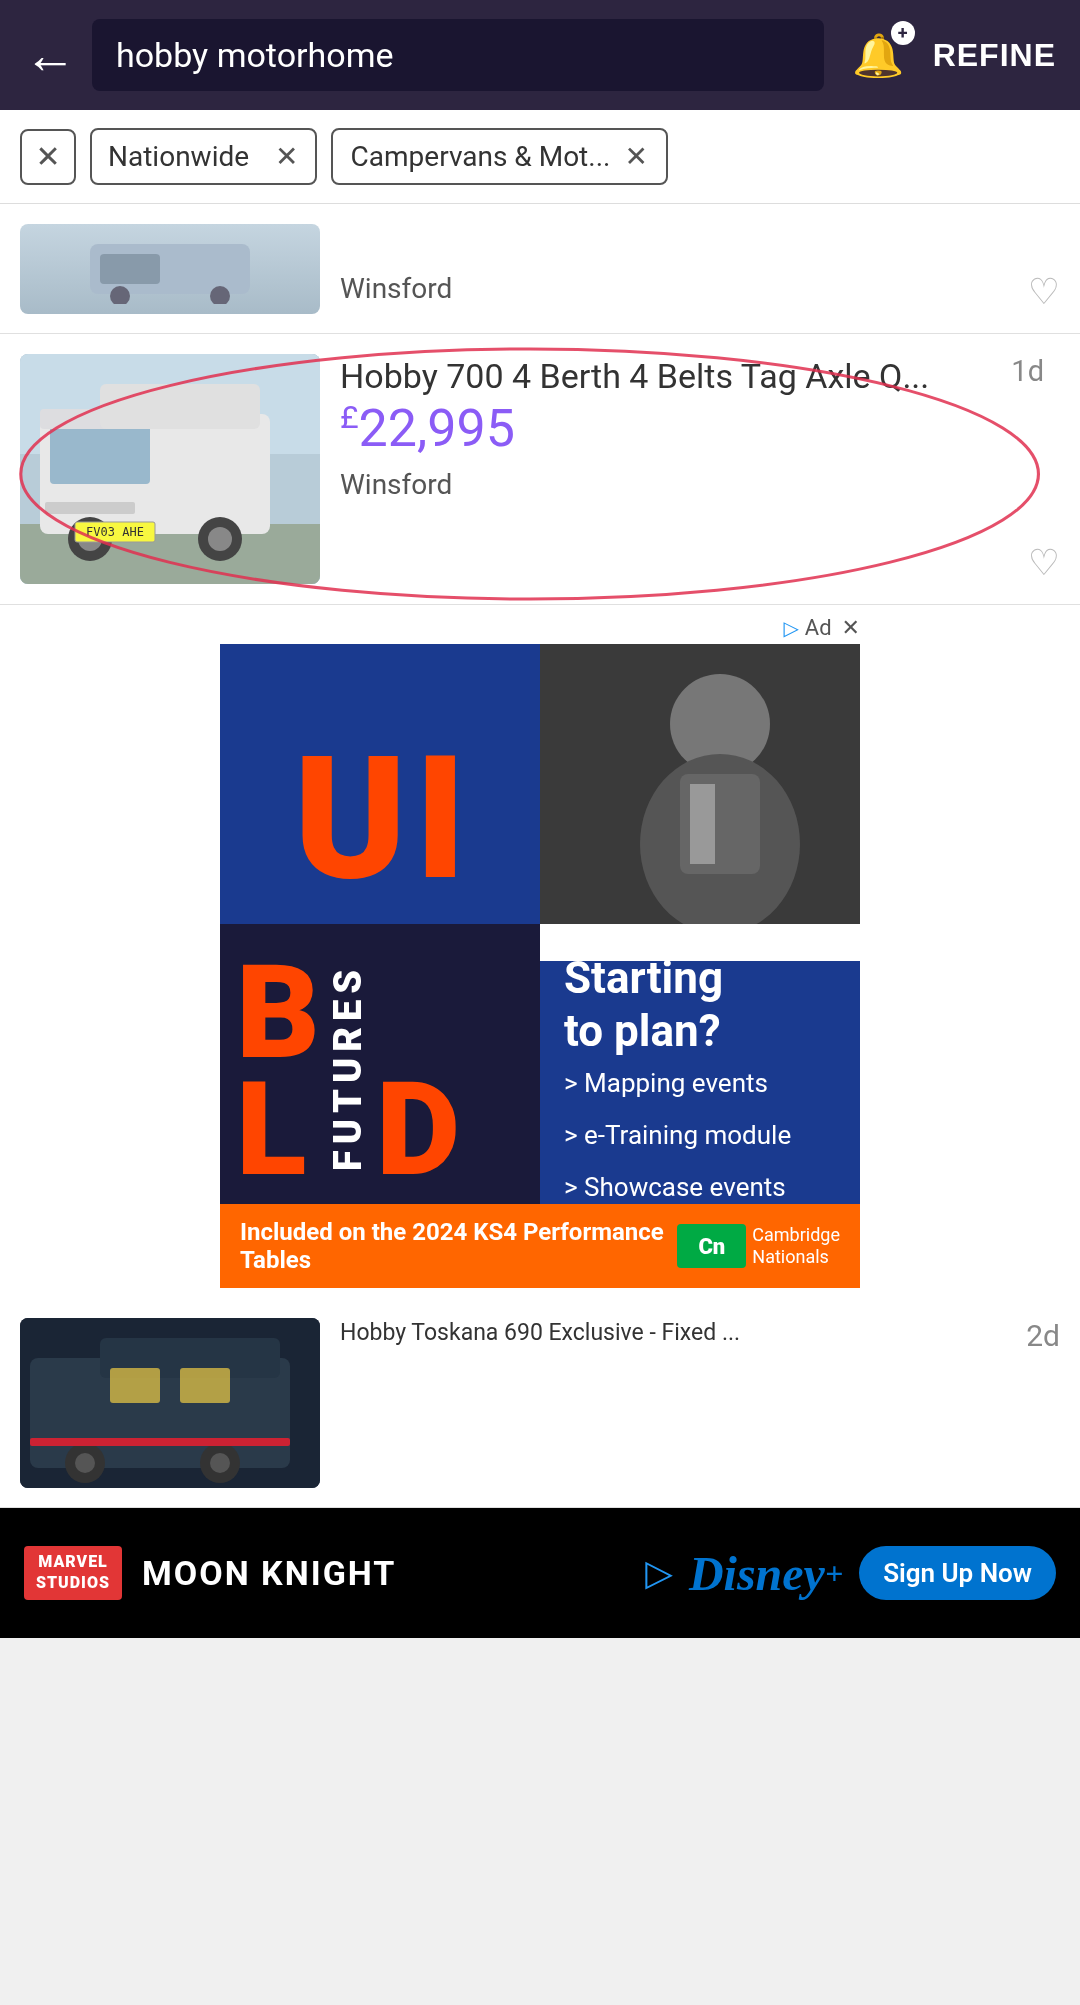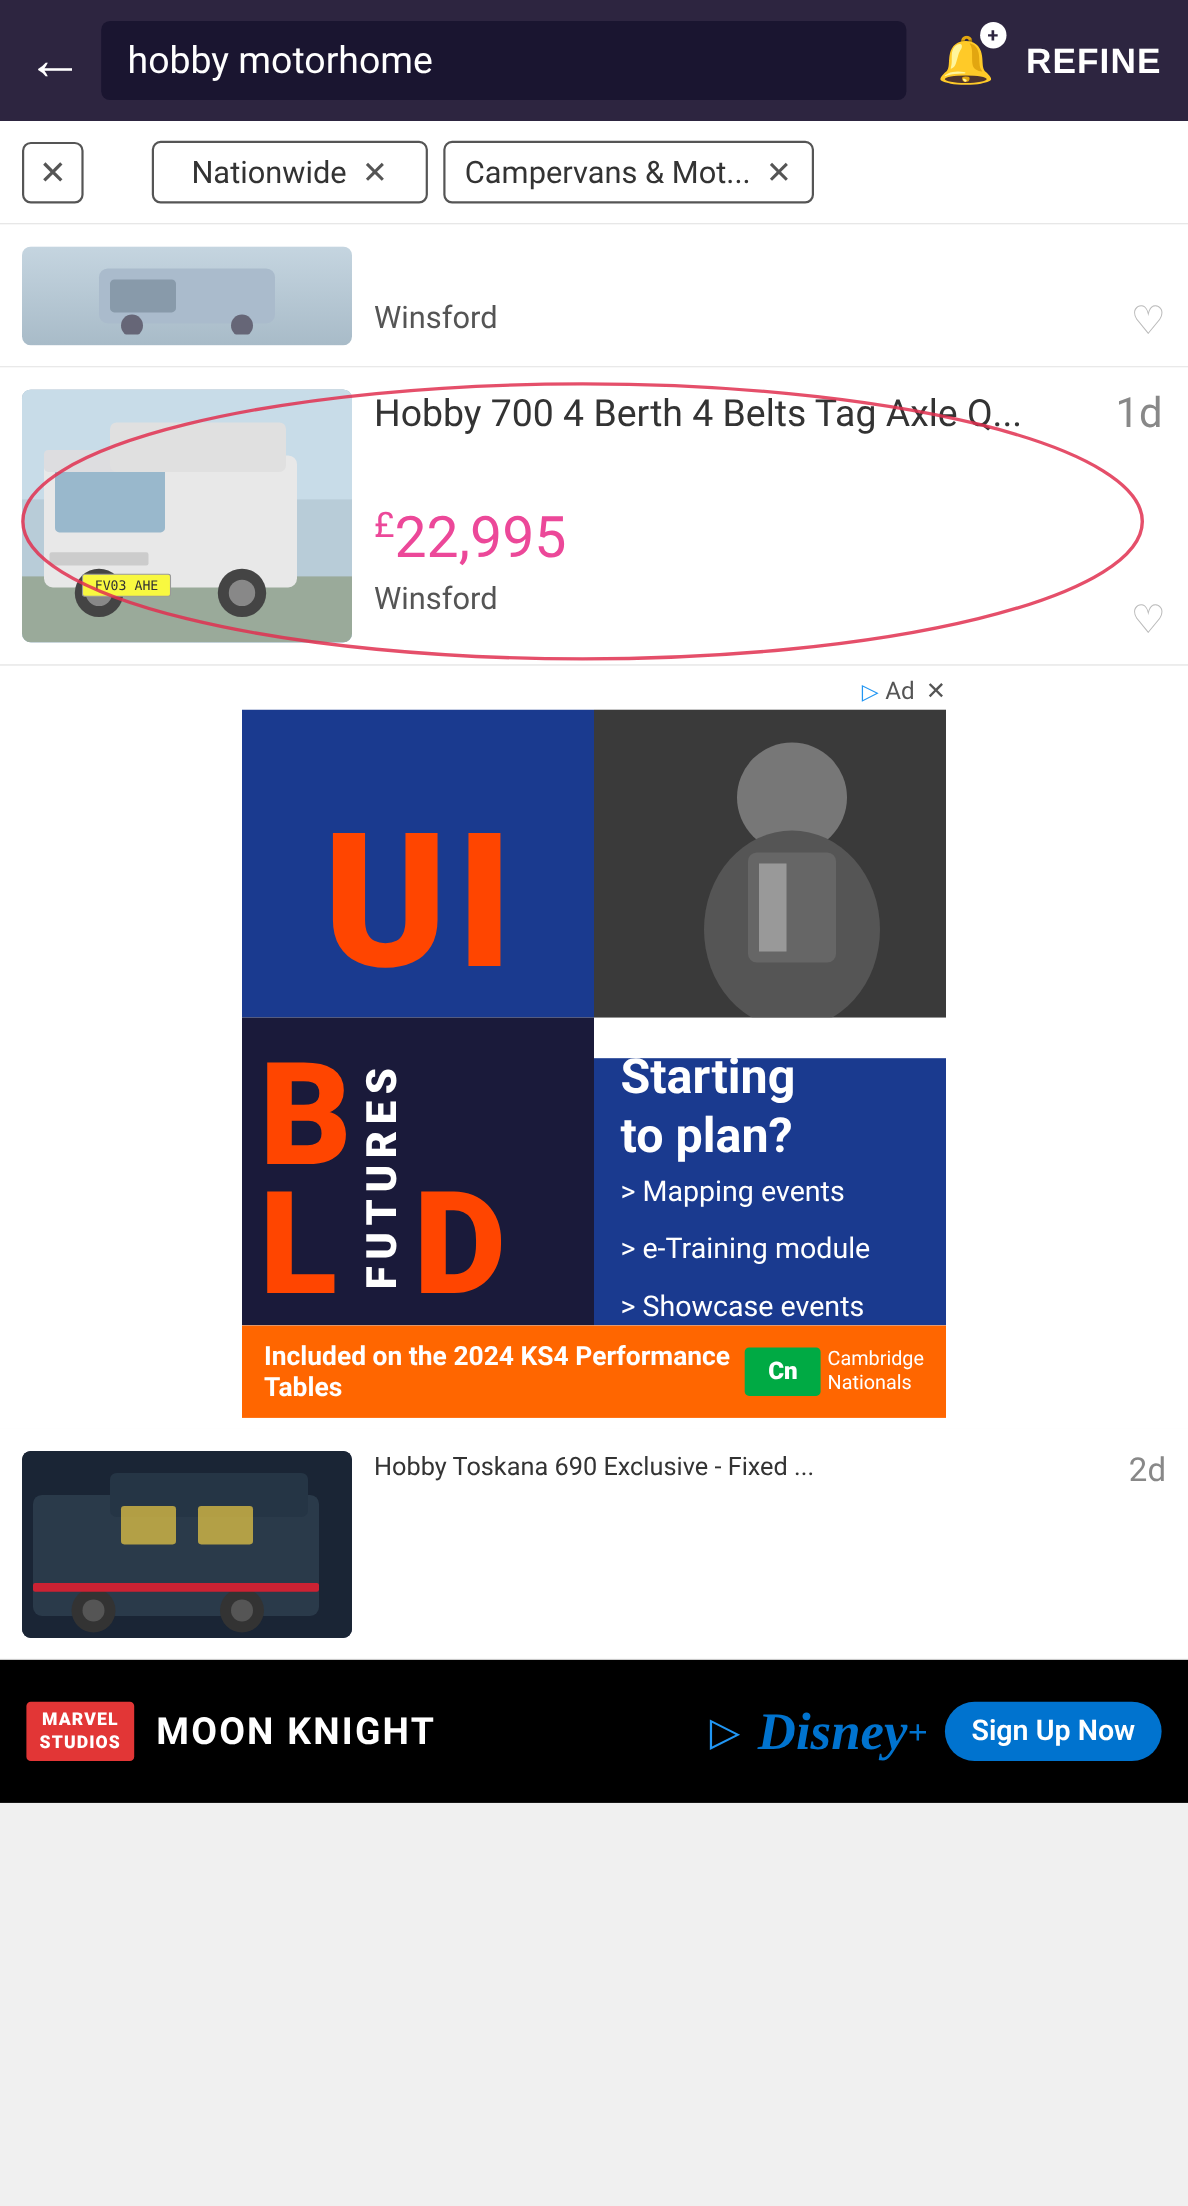--- a/index.html
+++ b/index.html
@@ -38,21 +38,21 @@
   <div style="flex:1; background:#1a1530; border-radius:8px; padding:16px 24px; color:white; font-size:34px;">hobby motorhome</div>
   <div class="bell-wrapper" style="position:relative; margin:0 12px;">
     <span style="color:white; font-size:42px;">🔔</span>
     <span style="position:absolute; top:-10px; right:-10px; width:24px; height:24px; background:white; border-radius:50%; display:flex; align-items:center; justify-content:center; color:#2d2540; font-size:18px; font-weight:bold;">+</span>
   </div>
   <button style="background:none; border:none; color:white; font-size:32px; font-weight:600; letter-spacing:1px; cursor:pointer;">REFINE</button>
 </header>
 
 <div style="background:white; display:flex; align-items:center; padding:18px 20px; gap:14px; border-bottom:1px solid #ddd;">
   <div style="width:56px; height:56px; border:2.5px solid #555; border-radius:8px; display:flex; align-items:center; justify-content:center; font-size:30px; color:#555; cursor:pointer;">✕</div>
-  <div style="display:flex; align-items:center; border:2px solid #555; border-radius:8px; padding:10px 34px; gap:14px; cursor:pointer;margin-left:48px;">
+  <div style="display:flex; align-items:center; border:2px solid #555; border-radius:8px; padding:10px 16px; gap:26px; cursor:pointer;">
     <span style="font-size:28px; color:#333;">Nationwide</span>
     <span style="font-size:28px; color:#555;">✕</span>
   </div>
   <div style="display:flex; align-items:center; border:2px solid #555; border-radius:8px; padding:10px 18px; gap:14px; cursor:pointer;">
     <span style="font-size:28px; color:#333;">Campervans &amp; Mot...</span>
     <span style="font-size:28px; color:#555;">✕</span>
   </div>
 </div>
 
 <div style="background:white; display:flex; border-bottom:1px solid #e0e0e0; padding:20px; gap:20px; height:130px; overflow:hidden; cursor:pointer;">
@@ -97,22 +97,22 @@
       <circle cx="200" cy="185" r="12" fill="#888"></circle>
 
       <rect x="55" y="168" width="80" height="20" rx="2" fill="#f8f840" stroke="#999" stroke-width="1"></rect>
       <text x="95" y="182" text-anchor="middle" font-size="12" font-family="monospace" fill="#333">FV03 AHE</text>
 
       <rect x="25" y="148" width="90" height="12" rx="2" fill="#ccc"></rect>
     </svg>
   </div>
   <div style="flex:1; position:relative; padding-right:60px;">
     <div style="font-size:34px; color:#333; line-height:1.3; font-weight:400;">Hobby 700 4 Berth 4 Belts Tag Axle Q...</div>
-    <span style="font-size:38px; color:#888; position:absolute; top:0; right:3px;">1d</span>
-    <div style="font-size:52px; color:#ec4899; margin-top:60px;"><sup style="font-size:32px; vertical-align:super;">£</sup><span>22,995</span></div>
+    <span style="font-size:29px; color:#888; position:absolute; top:0; right:16px;">1d</span>
+    <div style="font-size:52px; color:#8b5cf6; "><sup style="font-size:32px; vertical-align:super;">£</sup><span>22,995</span></div>
     <div style="font-size:28px; color:#555; margin-top:8px;">Winsford</div>
     <div style="position:absolute; bottom:0; right:0; font-size:36px; color:#bbb; cursor:pointer;">♡</div>
   </div>
 
   <svg class="overlay-svg" viewBox="0 0 1040 270" preserveAspectRatio="none">
     <ellipse cx="510" cy="140" rx="490" ry="125" fill="none" stroke="#e03050" stroke-width="3" opacity="0.85"></ellipse>
   </svg>
 </div>
 
 <div style="background:white; padding:10px 0; display:flex; flex-direction:column; align-items:center;">

